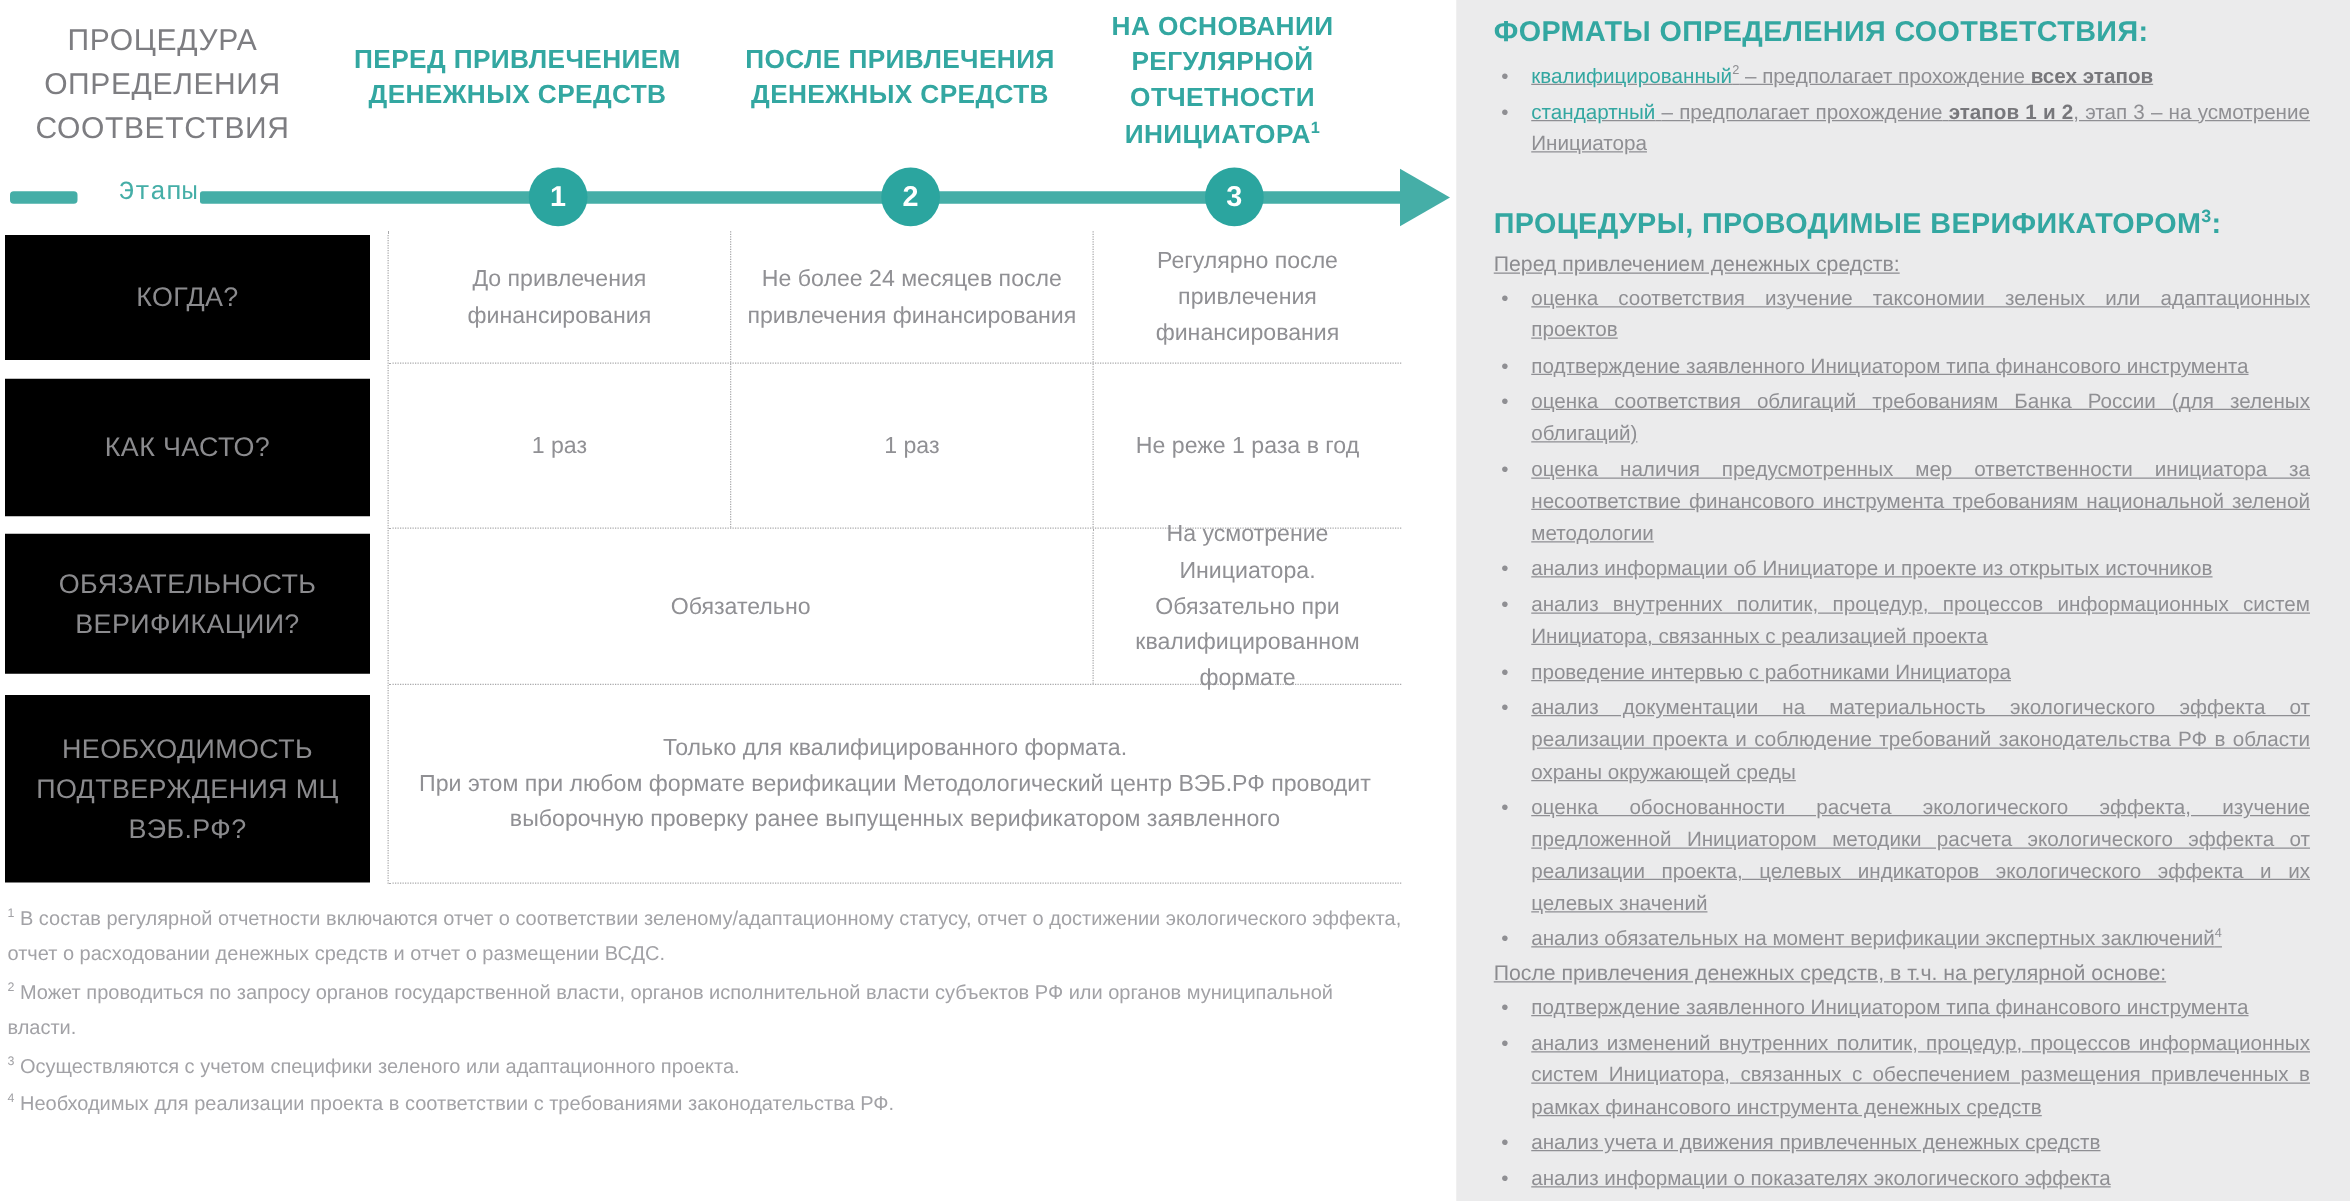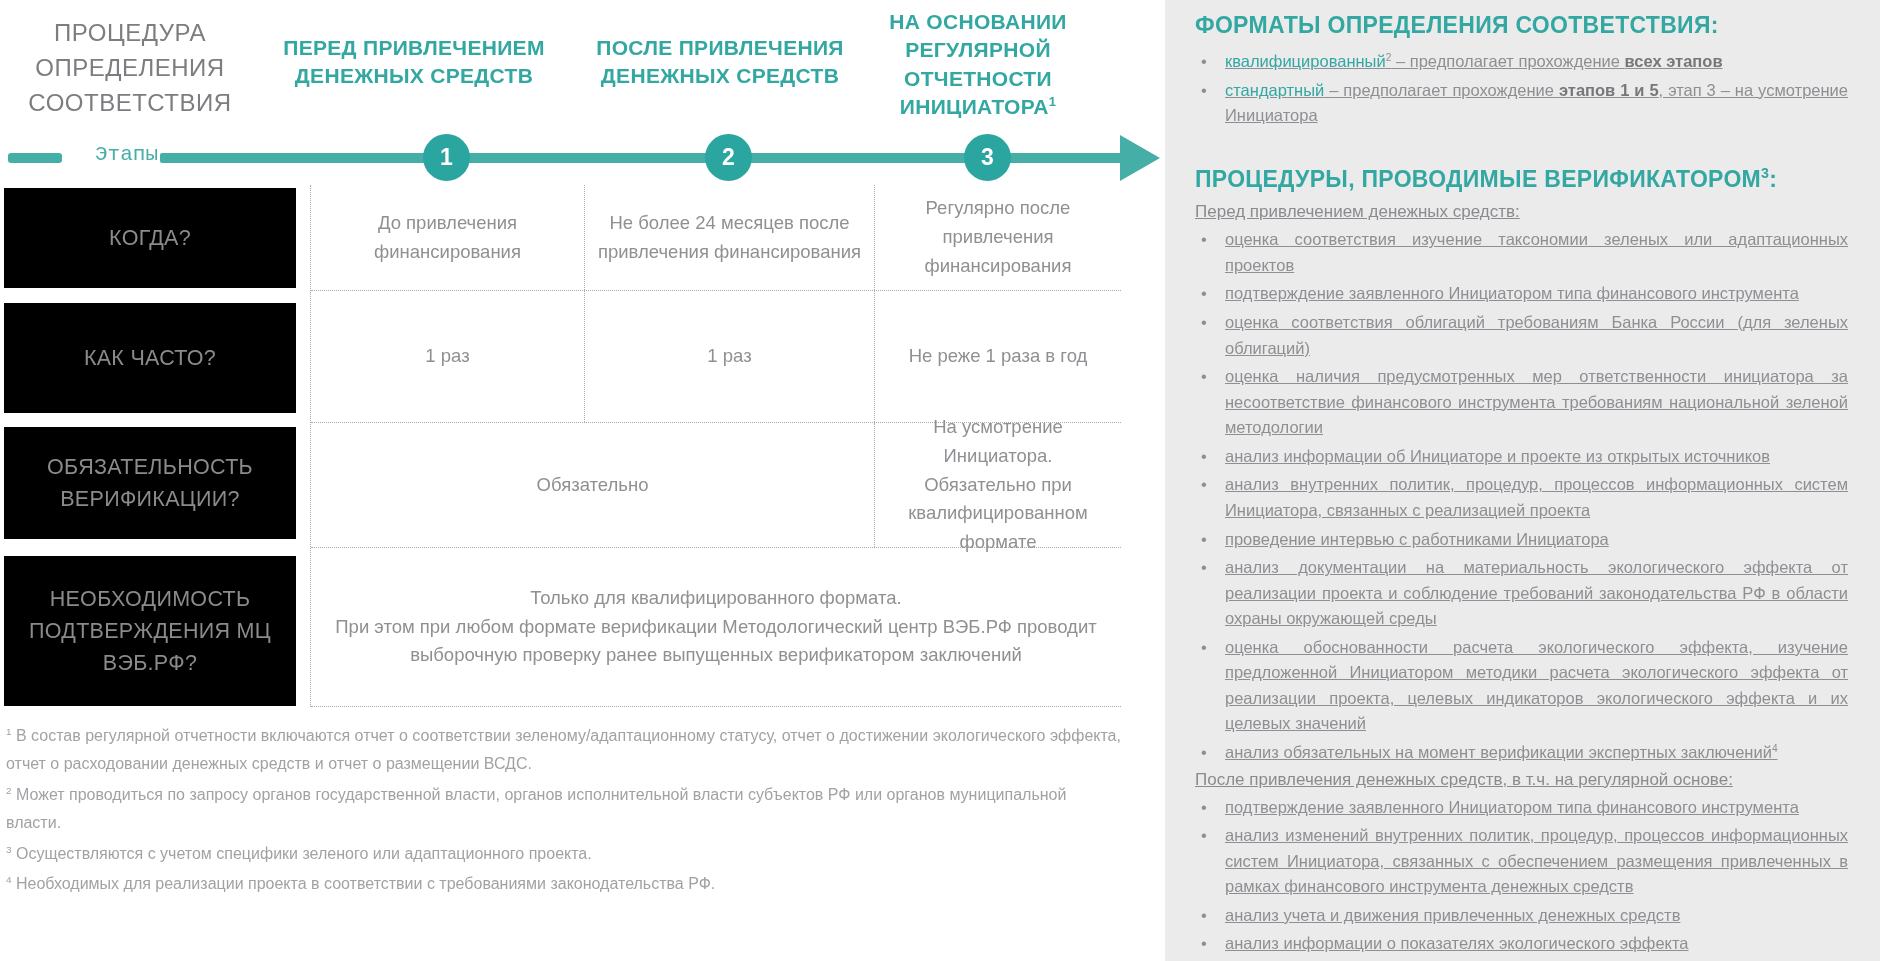--- a/index.html
+++ b/index.html
@@ -102,40 +102,40 @@
       <div class="cell w2 bdl">1 раз</div>
       <div class="cell w3 bdl">Не реже 1 раза в год</div>
     </div>
     <div class="trow trow3">
       <div class="cell w12">Обязательно</div>
       <div class="cell w3 bdl">На усмотрение Инициатора. Обязательно при квалифицированном формате</div>
     </div>
     <div class="trow trow4">
       <div class="cell wfull preline">Только для квалифицированного формата.
 При этом при любом формате верификации Методологический центр ВЭБ.РФ проводит
-выборочную проверку ранее выпущенных верификатором заключений</div>
+выборочную проверку ранее выпущенных верификатором заявленного</div>
     </div>
   </div>
 
   <div class="abs footnotes">
     <div><sup>1</sup> <span>В состав регулярной отчетности включаются отчет о соответствии зеленому/адаптационному статусу, отчет о достижении экологического эффекта, отчет о расходовании денежных средств и отчет о размещении ВСДС.</span></div>
     <div><sup>2</sup> <span>Может проводиться по запросу органов государственной власти, органов исполнительной власти субъектов РФ или органов муниципальной власти.</span></div>
     <div><sup>3</sup> <span>Осуществляются с учетом специфики зеленого или адаптационного проекта.</span></div>
     <div><sup>4</sup> <span>Необходимых для реализации проекта в соответствии с требованиями законодательства РФ.</span></div>
   </div>
 
   <div class="abs panel">
     <div class="panel-h">ФОРМАТЫ ОПРЕДЕЛЕНИЯ СООТВЕТСТВИЯ:</div>
     <ul class="plist">
       <li><span class="teal">квалифицированный</span><sup>2</sup>
         <span>– предполагает прохождение</span>
         <b>всех этапов</b><span></span></li>
       <li><span class="teal">стандартный</span><sup></sup>
         <span>– предполагает прохождение</span>
-        <b>этапов 1 и 5</b><span>, этап 3 – на усмотрение Инициатора</span></li>
+        <b>этапов 1 и 2</b><span>, этап 3 – на усмотрение Инициатора</span></li>
     </ul>
 
     <div class="panel-h second"><span>ПРОЦЕДУРЫ, ПРОВОДИМЫЕ ВЕРИФИКАТОРОМ</span><sup>3</sup><span>:</span></div>
 
     <div class="sub-underline">Перед привлечением денежных средств:</div>
     <ul class="plist">
       <li>оценка соответствия изучение таксономии зеленых или адаптационных проектов</li>
       <li>подтверждение заявленного Инициатором типа финансового инструмента</li>
       <li>оценка соответствия облигаций требованиям Банка России (для зеленых облигаций)</li>
       <li>оценка наличия предусмотренных мер ответственности инициатора за несоответствие финансового инструмента требованиям национальной зеленой методологии</li>

